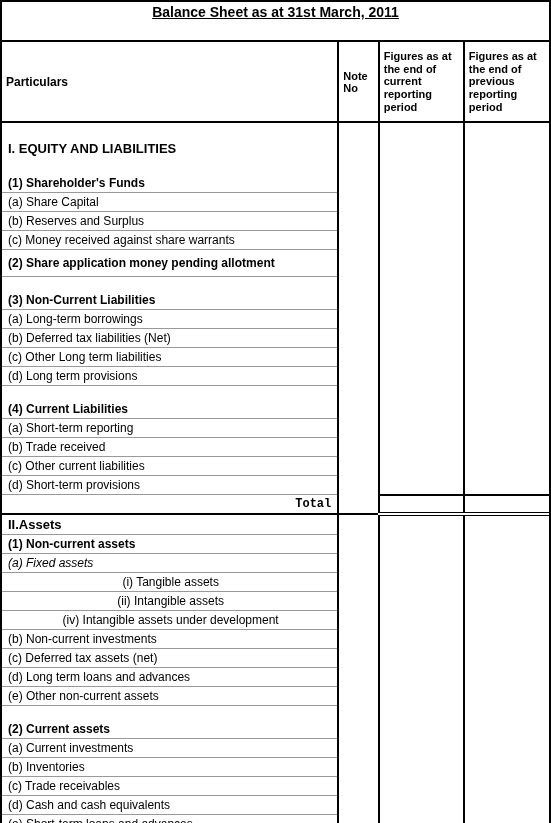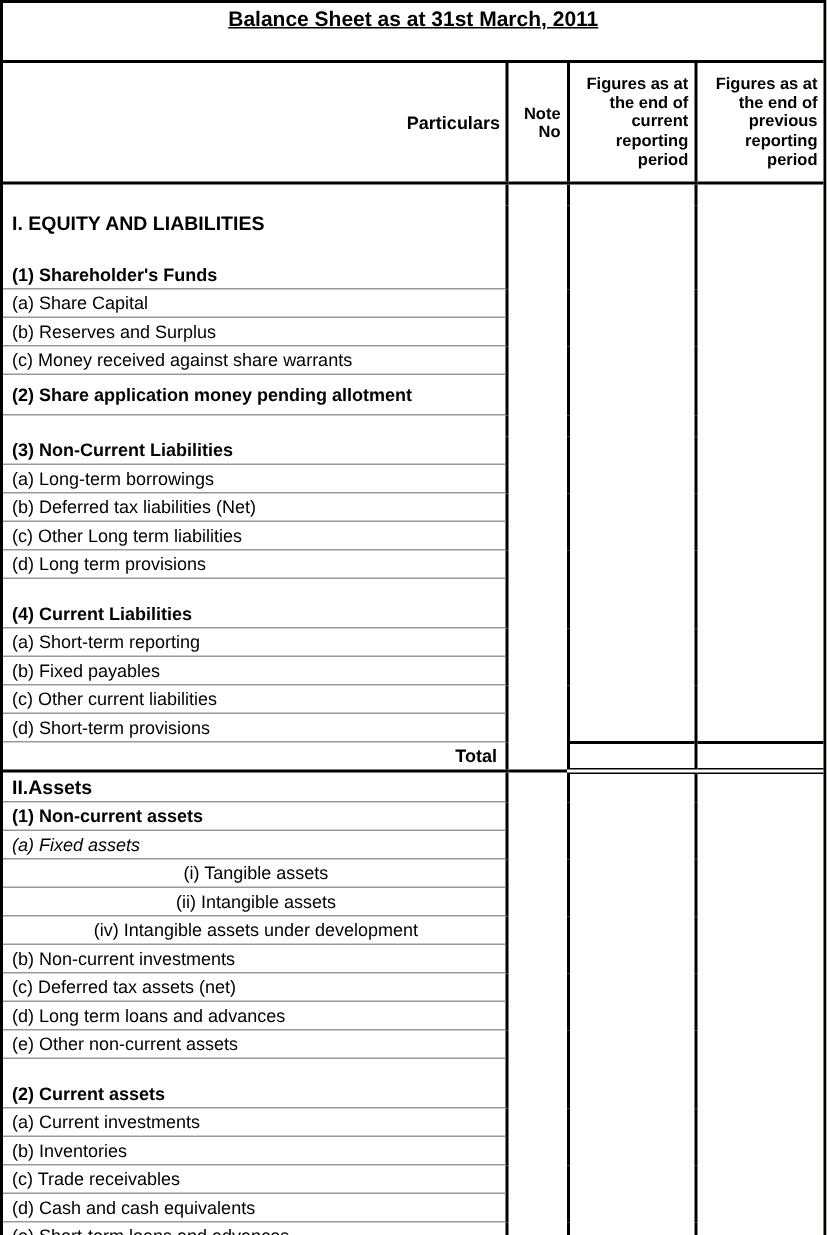--- a/index.html
+++ b/index.html
@@ -30,21 +30,21 @@
   width: 100%;
   table-layout: fixed;
 }
 th, td {
   padding: 2px 4px;
   font-size: 12px;
   text-align: left;
   vertical-align: middle;
 }
 th {
-  text-align: right;
+  text-align: left;
   font-weight: bold;
   border-bottom: 2px solid #000;
   padding: 8px 4px;
   font-size: 12px;
 }
 col.c1 { width: 316px; }
 col.c2 { width: 38px; }
 col.c3 { width: 80px; }
 col.c4 { width: 80px; }
 .vline { border-left: 2px solid #000; }
@@ -52,21 +52,21 @@
   font-weight: bold;
   font-size: 13px;
   padding-top: 4px;
   padding-bottom: 4px;
 }
 .bold { font-weight: bold; }
 .italic { font-style: italic; }
 .spacer td { height: 10px; }
 .subline td.c1cell { border-bottom: 1px solid #999; margin-top: 32px; }
 .indent2 { padding-left: 28px; text-align: center; }
-.total-row-double td { border-top: 2px solid #000; border-bottom: 4px double #000; }
+.total-row-double td { border-top: 2px solid #000; border-bottom: 4px double #000; font-family: Liberation Mono, monospace; }
 th.note { font-size: 11px; }
 th.fig { font-size: 11px; line-height: 1.15; }
 td.c1cell { padding-left: 6px; }
 </style>
 </head>
 <body>
 
 <div class="sheet">
   <div class="title">Balance Sheet as at 31st March, 2011</div>
   <table>
@@ -185,21 +185,21 @@
           <td class="vline"></td>
           <td class="vline"></td>
       </tr>
       <tr class="subline">
         <td class="c1cell">(a) Short-term reporting</td>
         <td class="vline"></td>
           <td class="vline"></td>
           <td class="vline"></td>
       </tr>
       <tr class="subline">
-        <td class="c1cell">(b) Fixed payables</td>
+        <td class="c1cell">(b) Trade received</td>
         <td class="vline"></td>
           <td class="vline"></td>
           <td class="vline"></td>
       </tr>
       <tr class="subline">
         <td class="c1cell">(c) Other current liabilities</td>
         <td class="vline"></td>
           <td class="vline"></td>
           <td class="vline"></td>
       </tr>

